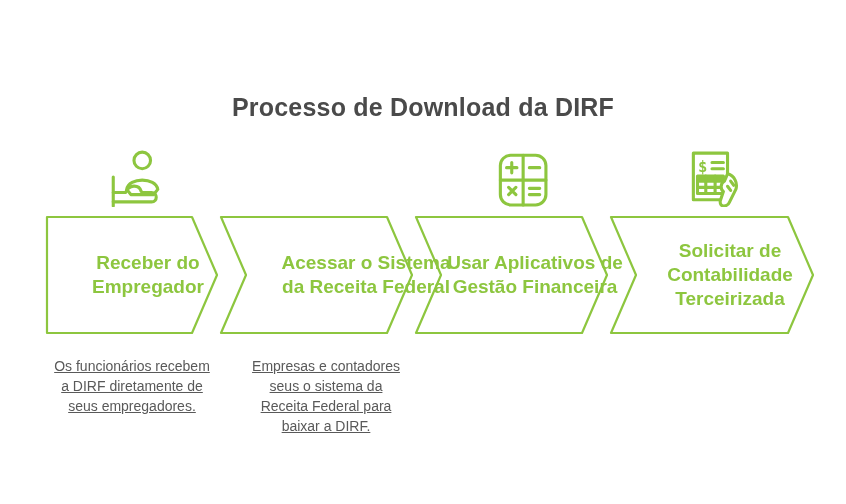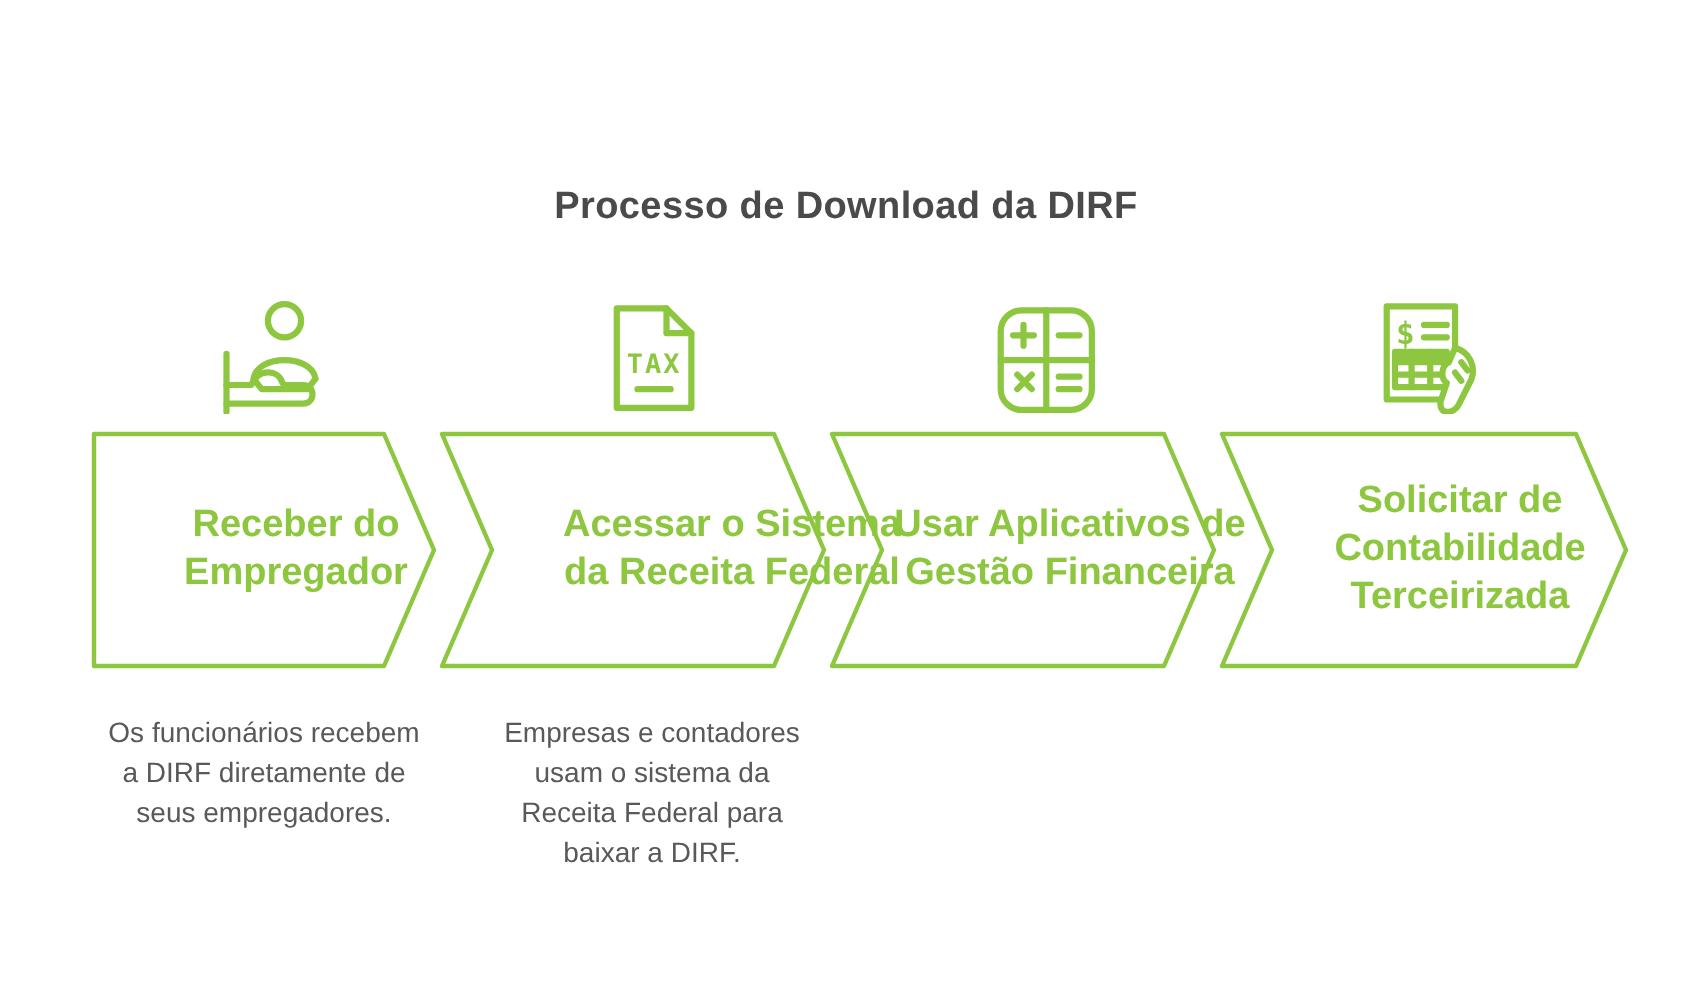--- a/index.html
+++ b/index.html
@@ -7,65 +7,57 @@
     --title-text:#4A4A4A;
     --description-text:#595959;
   }
   html,body{margin:0;padding:0;background:#fff;}
   .canvas{
     position:relative;width:846px;height:504px;background:#fff;overflow:hidden;
     font-family:"Liberation Sans",sans-serif;
   }
   .title{
     position:absolute;top:93px;left:0;width:846px;text-align:center;
-    font-size:19px;font-weight:700;color:var(--title-text);letter-spacing:.2px;
+    font-size:25px;font-weight:700;color:var(--title-text);letter-spacing:.2px;
   }
   .icon{position:absolute;top:148px;width:64px;height:60px;display:flex;align-items:center;justify-content:center;}
   .icon svg{width:60px;height:58px;}
   .icon .stroke{fill:none;stroke:var(--accent-green);stroke-width:3;stroke-linecap:round;stroke-linejoin:round;}
   .icon .stroke-fillwhite{fill:#fff;stroke:var(--accent-green);stroke-width:3;stroke-linecap:round;stroke-linejoin:round;}
   .icon .solid{fill:var(--accent-green);stroke:none;}
   .icon .icon-text{fill:var(--accent-green);stroke:none;font-weight:700;font-family:"DejaVu Sans Mono",monospace;}
   .chevrons{position:absolute;left:0;top:215px;width:846px;height:120px;}
   .chevrons path{fill:#ffffff;stroke:var(--accent-green);stroke-width:2.2;stroke-linejoin:round;}
   .step-label{
     position:absolute;top:216px;height:118px;width:176px;
     display:flex;align-items:center;justify-content:center;text-align:center;
     font-size:19px;line-height:24px;font-weight:700;color:var(--accent-green);
   }
   .step-desc{
     position:absolute;top:356px;width:164px;text-align:center;
-    font-size:14px;line-height:20px;color:var(--description-text);
+    font-size:14px;line-height:20px;color:var(--description-text);text-decoration:underline;
   }
   
   .c1.step-label{left:60px;}  .c2.step-label{left:238px;margin-left:40px;}  .c3.step-label{left:431px;margin-left:16px;}  .c4.step-label{left:642px;}
   .c1.step-desc{left:50px;}   .c2.step-desc{left:244px;}   .c3.step-desc{left:437px;}   .c4.step-desc{left:630px;}
   .c1.icon{left:103px;}       .c2.icon{left:294px;}        .c3.icon{left:487px;}        .c4.icon{left:680px;}
 </style>
 </head>
 <body>
 
 <div class="canvas">
 
   <div class="title">Processo de Download da DIRF</div>
 
   <div class="icon c1">
     <svg viewBox="0 0 56 56">
       <circle class="stroke" cx="35" cy="11" r="8"></circle>
       <path class="stroke" d="M20,39 C22,27 48,27 50,39 L46,44 L24,44 Z"></path>
       <path class="stroke" d="M7,27 V55"></path>
       <path class="stroke" d="M7,42 H19 C22,34 32,34 34,41 L35,42 H44 C50,42 50,51 44,51 H7"></path>
-    </svg>
-  </div>
-  <div class="icon c2">
-    <svg viewBox="0 0 56 56">
-      <path class="stroke" d="M11,5 H35 L47,17 V53 H11 Z"></path>
-      <path class="stroke" d="M35,5 V17 H47"></path>
-      <text class="icon-text" x="29" y="36" font-size="13" letter-spacing="1" text-anchor="middle">TAX</text>
-      <path class="stroke" d="M21,44 H37"></path>
     </svg>
   </div>
   <div class="icon c3">
     <svg viewBox="0 0 56 56">
       <rect class="stroke" x="10" y="6" width="44" height="48" rx="10"></rect>
       <path class="stroke" d="M32,6 V54 M10,30 H54"></path>
       <path class="stroke" d="M21,13 V23 M16,18 H26"></path>
       <path class="stroke" d="M38,18 H48"></path>
       <path class="stroke" d="M18,37 L25,44 M25,37 L18,44"></path>
       <path class="stroke" d="M38,38 H48 M38,44 H48"></path>
@@ -90,15 +82,15 @@
     <path d="M416,2 L582,2 L607,60 L582,118 L416,118 L441,60 Z"></path>
     <path d="M611,2 L788,2 L813,60 L788,118 L611,118 L636,60 Z"></path>
   </svg>
 
   <div class="step-label c1">Receber do Empregador</div>
   <div class="step-label c2">Acessar o Sistema da Receita Federal</div>
   <div class="step-label c3">Usar Aplicativos de Gestão Financeira</div>
   <div class="step-label c4">Solicitar de Contabilidade Terceirizada</div>
 
   <div class="step-desc c1">Os funcionários recebem a DIRF diretamente de seus empregadores.</div>
-  <div class="step-desc c2">Empresas e contadores usam o sistema da Receita Federal para baixar a DIRF.</div>
+  <div class="step-desc c2">Empresas e contadores seus o sistema da Receita Federal para baixar a DIRF.</div>
 
 </div>
 
 </body></html>

